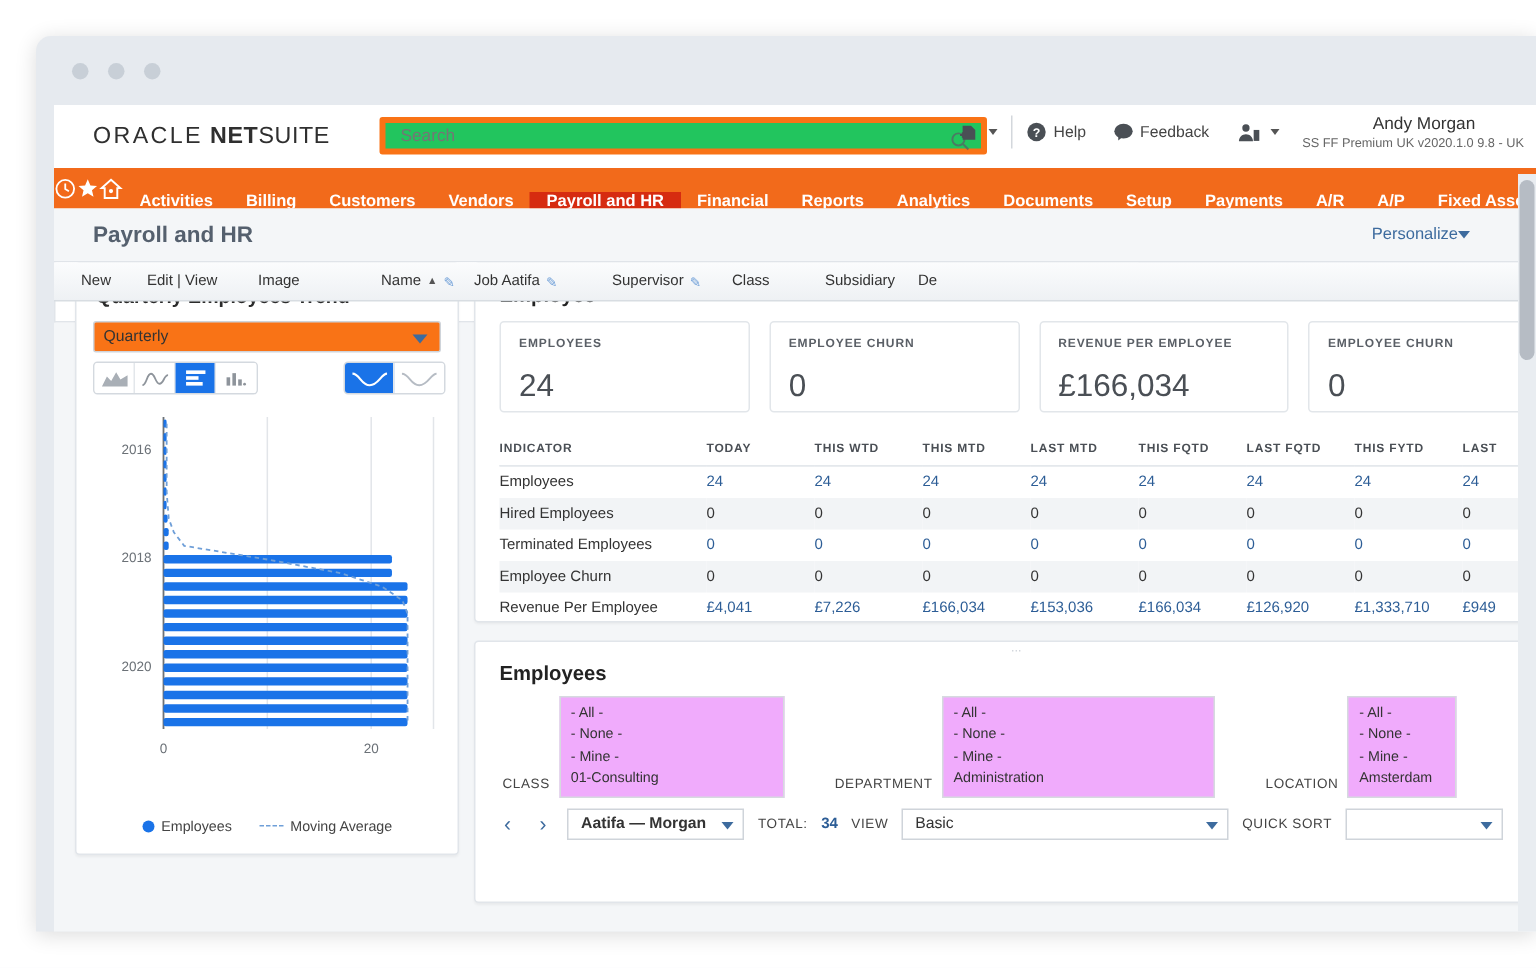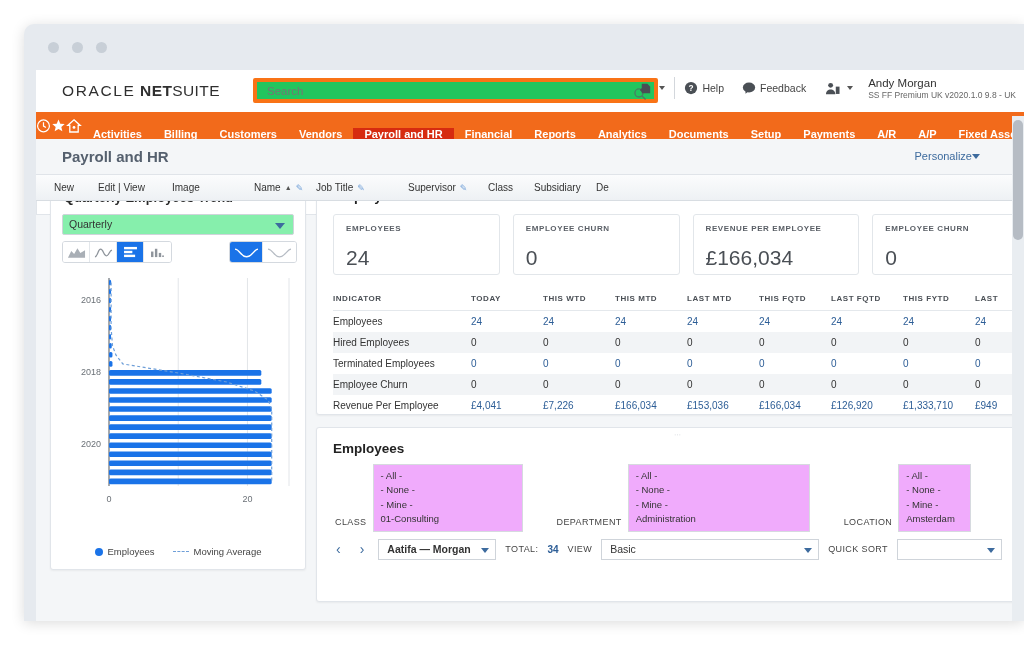--- a/index.html
+++ b/index.html
@@ -58,21 +58,21 @@
     position: absolute; right: 7px; top: 5px; width: 14px; height: 14px; opacity: .72;
   }
   #header-right { position: absolute; right: 4px; top: 6px; display: flex; align-items: center; gap: 0px; }
   .hdr-item { display: flex; align-items: center; gap: 4px; padding: 0 9px; color: #444; font-size: 10.5px; }
   .hdr-divider { width: 1px; height: 22px; background: #d3d7dc; }
   .caret-sm {
     width: 0; height: 0; border-left: 3.5px solid transparent; border-right: 3.5px solid transparent;
     border-top: 4px solid #555; margin-left: 2px;
   }
   #user-block { padding-left: 6px; padding-right: 4px; line-height: 1.22; }
-  #user-name { font-size: 11.5px; color: #333; }
+  #user-name { font-size: 11.5px; color: #333; margin-left: 47px; }
   #user-role { font-size: 8.5px; color: #666; }
 
   
   #navbar {
     height: 27px; background: #f26a1b;
     display: flex; align-items: stretch;
     font-size: 11px; font-weight: 700; color: #fff;
     white-space: nowrap; overflow: hidden;
   }
   .nav-icon { display: flex; align-items: center; justify-content: center; width: 36px; }
@@ -104,21 +104,21 @@
   .grip {
     position: absolute; top: 4px; left: 50%; transform: translateX(-50%);
     color: #c9ced5; font-size: 7px; letter-spacing: 1px; line-height: 5px; width: 20px; text-align: center;
   }
 
   
   #chart-portlet { left: 14px; top: 0px; width: 256px; height: 395px; }
   #chart-title { position: absolute; left: 13px; top: 14px; font-size: 13px; font-weight: 700; color: #2b2b2b; }
   #period-select {
     position: absolute; left: 11px; top: 38px; width: 232px; height: 21px;
-    border: 1px solid #cfd4da; background: #86efac; border-radius: 2px;
+    border: 1px solid #cfd4da; background: #f97316; border-radius: 2px;
     font-size: 10.5px; color: #333; padding: 3px 6px; cursor: pointer;
   }
   #period-caret {
     position: absolute; right: 8px; top: 8px;
     width: 0; height: 0; border-left: 5px solid transparent; border-right: 5px solid transparent;
     border-top: 6px solid #3d6b9e;
   }
   #chart-toolbar { position: absolute; left: 11px; top: 65px; display: flex; gap: 0; }
   .btn-group { display: flex; border: 1px solid #d4d9df; border-radius: 3px; overflow: hidden; background: #fff; }
   .tbtn {
@@ -593,31 +593,31 @@
             </div>
             <div class="gcol" style="margin-left: 0px; width: 82px;">
               <span>Image</span>
             </div>
             <div class="gcol" style="margin-left: 0px; width: 62px;">
               <span>Name</span>
               <span class="sortcar">▲</span>
               <span class="pencil">✎</span>
             </div>
             <div class="gcol" style="margin-left: 0px; width: 92px;">
-              <span>Job Title</span>
+              <span>Job Aatifa</span>
               <span class="pencil">✎</span>
             </div>
             <div class="gcol" style="margin-left: 0px; width: 80px;">
               <span>Supervisor</span>
               <span class="pencil">✎</span>
             </div>
             <div class="gcol" style="margin-left: 0px; width: 46px;">
               <span>Class</span>
             </div>
-            <div class="gcol" style="margin-left: 0px; width: 62px;">
+            <div class="gcol" style="margin-left: 16px; width: 62px;">
               <span>Subsidiary</span>
             </div>
             <div class="gcol" style="margin-left: 0px; width: 40px;">
               <span>De</span>
             </div>
           </div>
       </div>
 
     </div>
 

